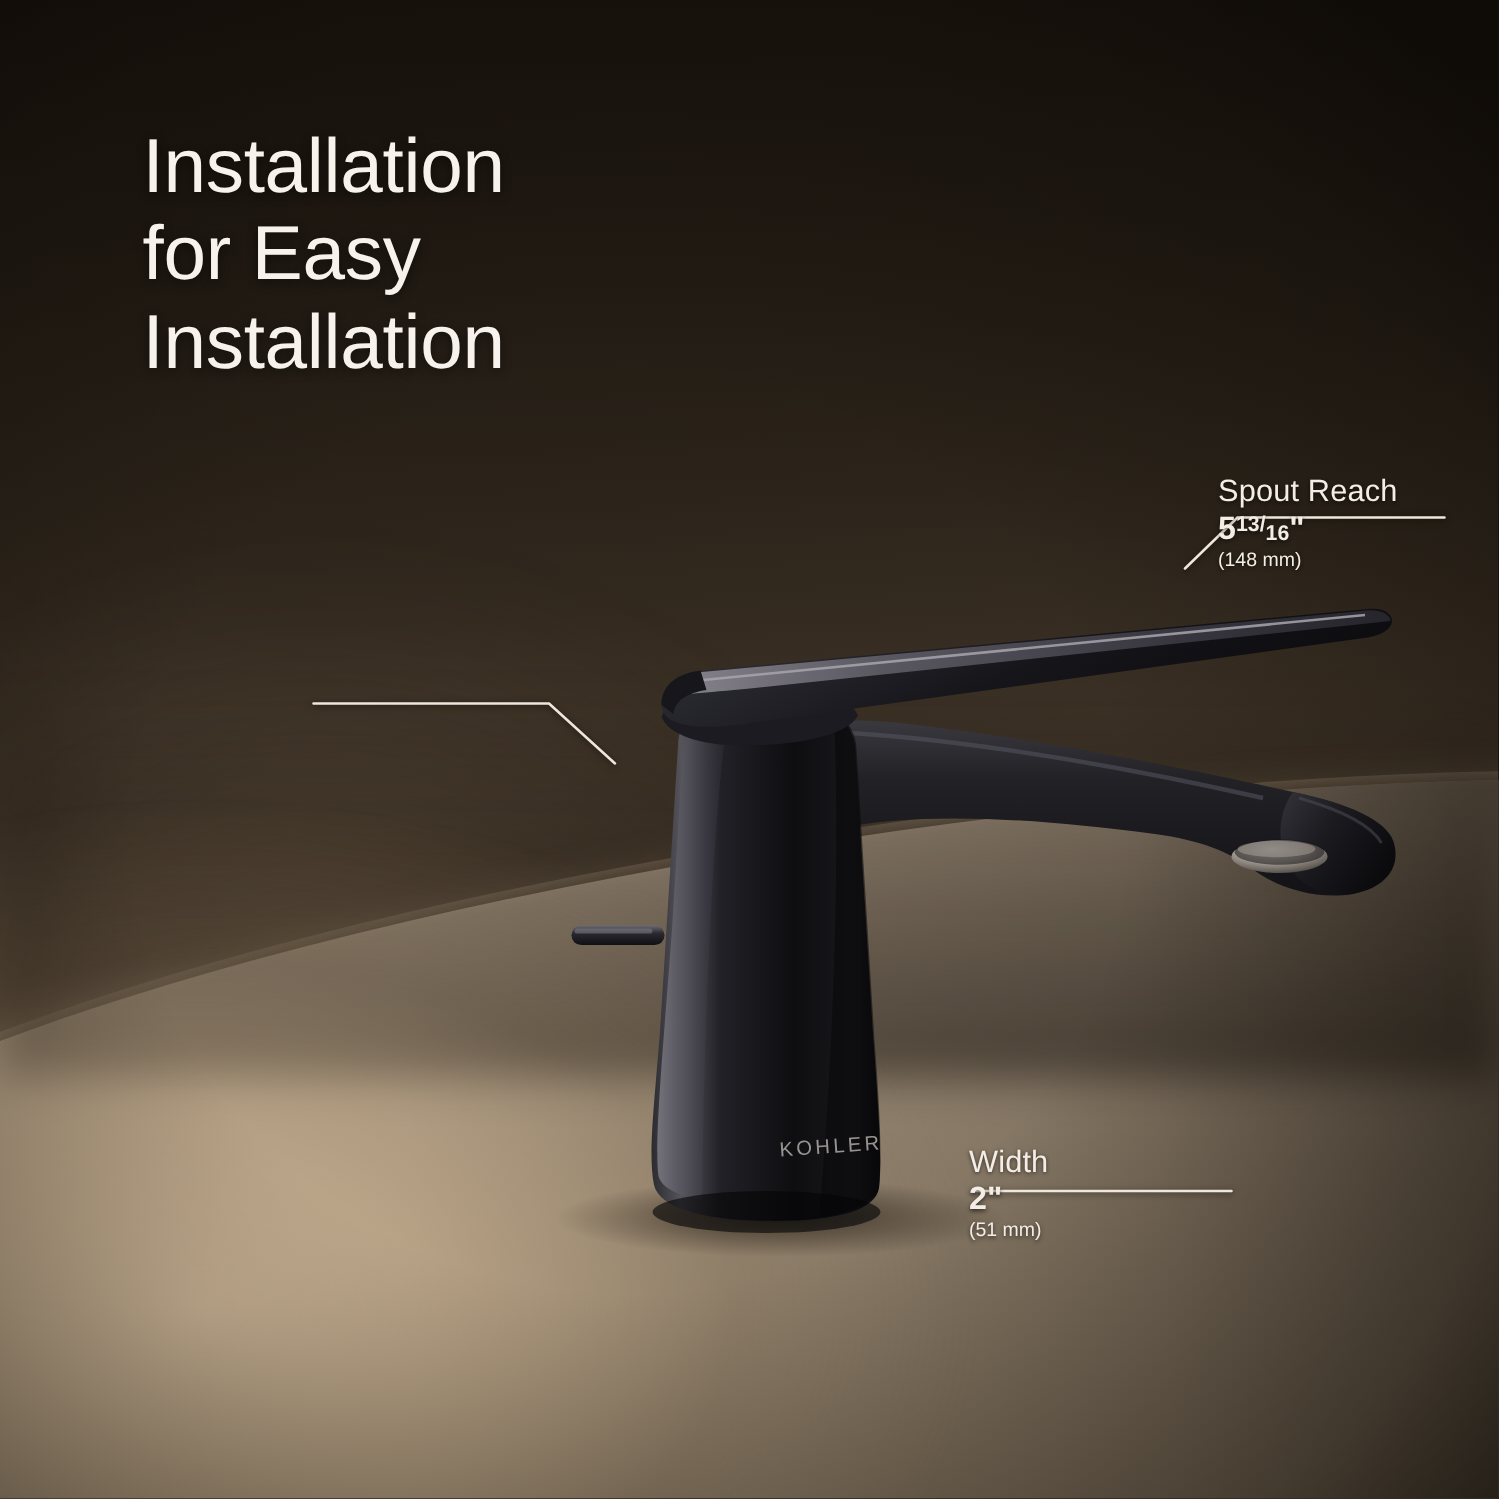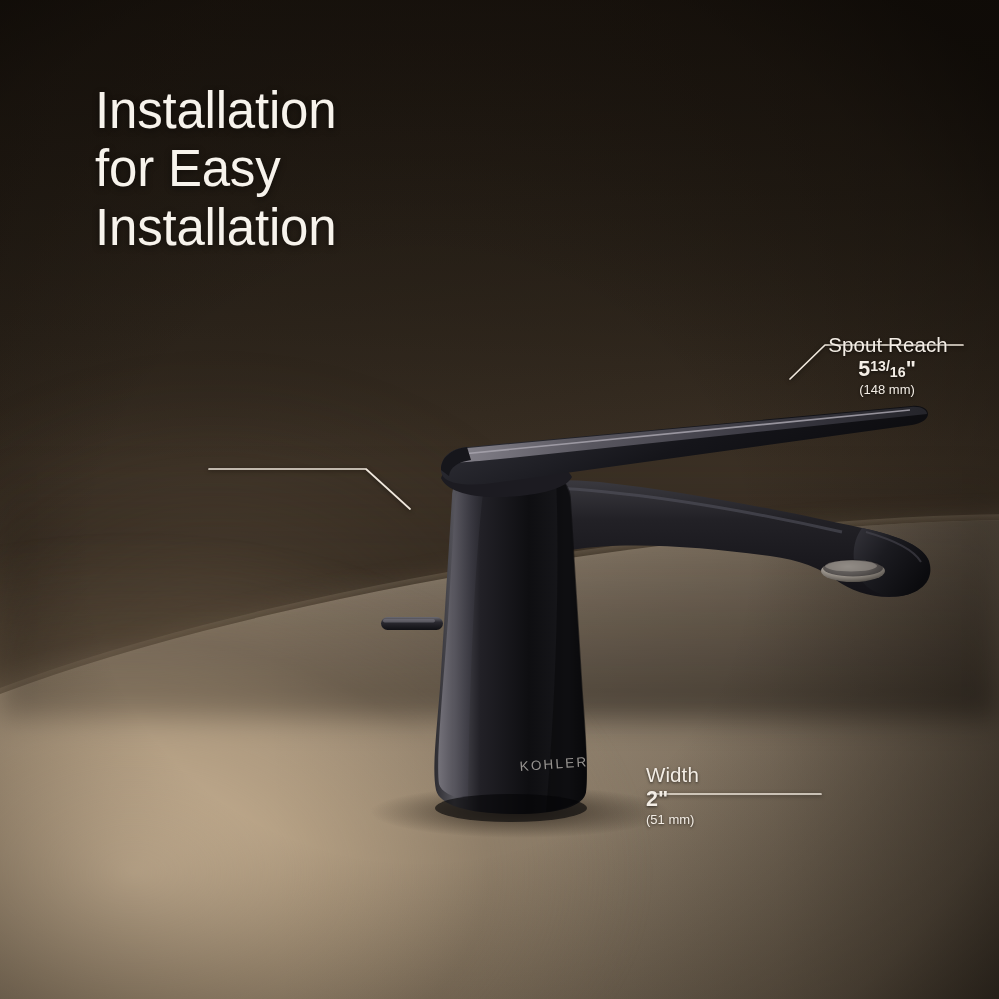--- a/index.html
+++ b/index.html
@@ -44,21 +44,21 @@
 
   
   .callout{position:absolute;color:#f3ede5;text-shadow:0 1px 3px rgba(0,0,0,.62);}
   .callout .lbl{font-size:20.5px;font-weight:400;letter-spacing:.1px;white-space:nowrap;}
   .callout .imp{font-size:21.5px;font-weight:700;white-space:nowrap;}
   .callout .mm{font-size:13px;font-weight:400;white-space:nowrap;}
   .frac{display:inline-block;font-size:.66em;line-height:1;vertical-align:baseline;position:relative;top:-.34em;}
   .frac .den{position:relative;top:.40em;font-size:1em;}
   .frac .sl{font-size:1em;}
 
-  .co-spout{left:812px;top:316px;text-align:center;width:152px;margin-top:17px;}
+  .co-spout{left:812px;top:316px;text-align:left;width:152px;}
   .co-height{left:205px;top:442px;text-align:left;width:210px;}
   .co-width{left:646px;top:763px;text-align:left;width:176px;}
   .co-spout .imp,.co-spout .mm{padding-right:2px;}
   .co-width .imp,.co-width .mm{padding-right:4px;}
 
   .lead{position:absolute;overflow:visible;pointer-events:none;}
   .lead path{fill:none;stroke:#efe7dc;stroke-width:1.7;stroke-linecap:round;stroke-linejoin:round;
     filter:drop-shadow(0 1px 2px rgba(0,0,0,.55));}
 
   

